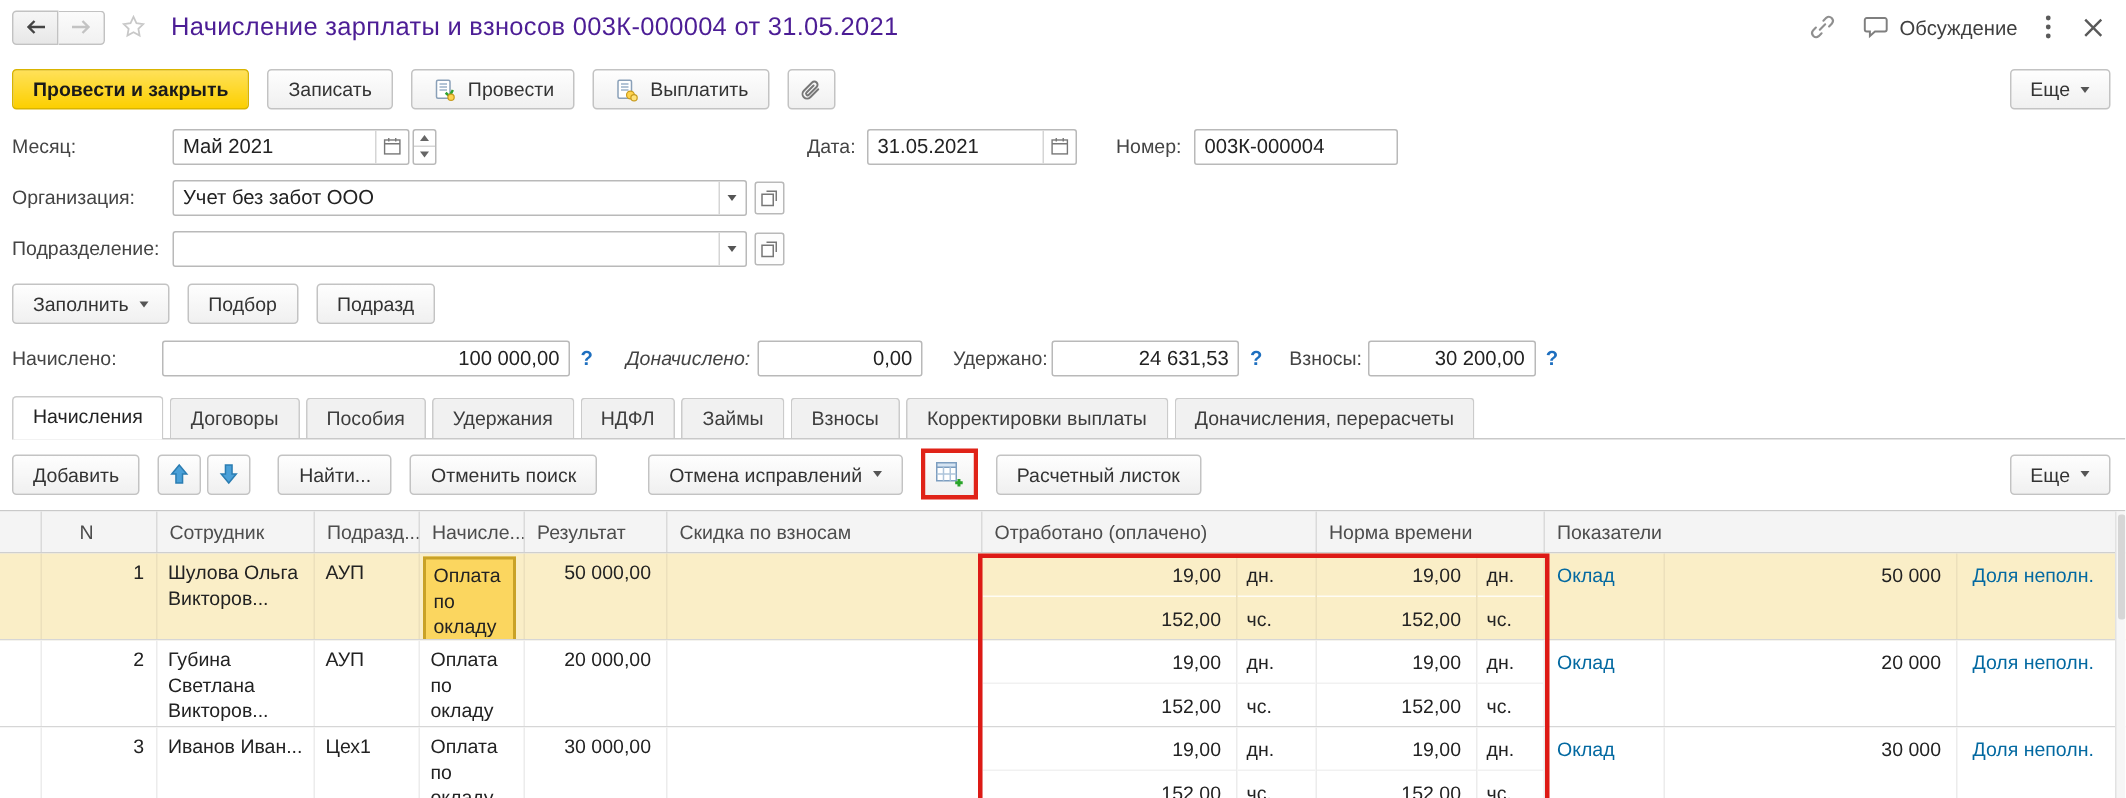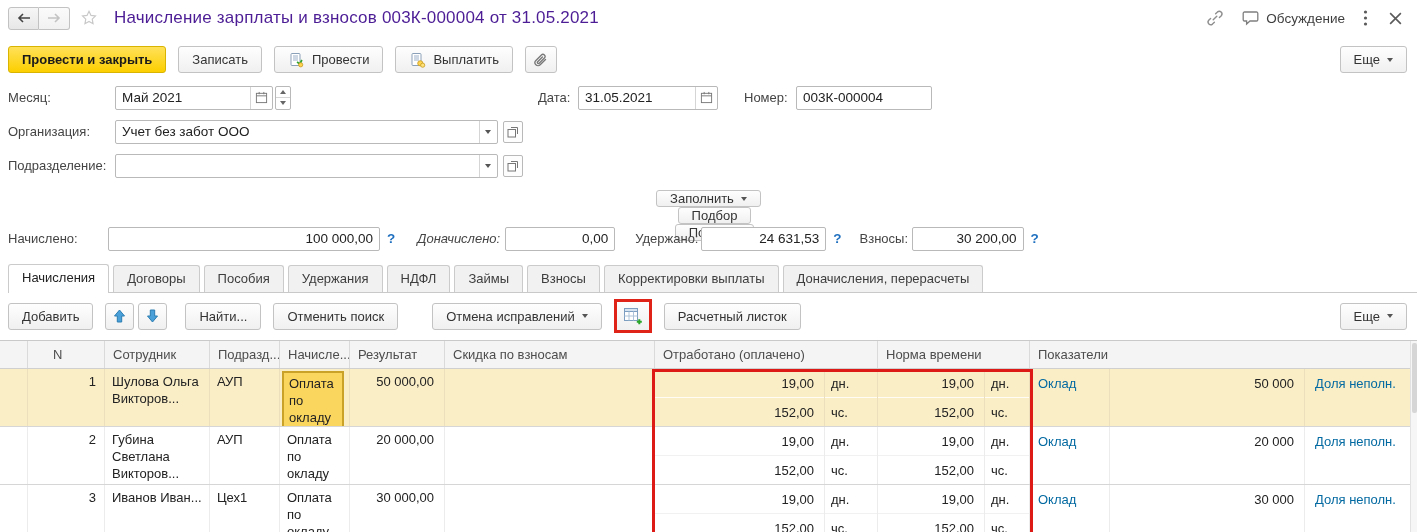--- a/index.html
+++ b/index.html
@@ -243,21 +243,21 @@
         </span>
     </div>
     <span class="sqbtn">
       <svg width="12" height="12" viewBox="0 0 12 12">
           <rect x="1" y="3.5" width="7.5" height="7.5" fill="#fff" stroke="#777"></rect>
           <path d="M4 1.5 h6.5 V8" fill="none" stroke="#777"></path>
         </svg>
     </span>
   </div>
 
-  <div class="frow" style="margin-top:12px;flex-direction:column;">
+  <div class="frow" style="margin-top:12px;">
     <button class="btn">
       <span>Заполнить</span>
       <span class="caret"></span>
     </button>
     <button class="btn" style="margin-left:12px;">Подбор</button>
     <button class="btn" style="margin-left:12px;">Подразд</button>
   </div>
 
   <div class="frow" style="margin-top:11px;">
     <span class="flabel" style="width:100px;">Начислено:</span>

